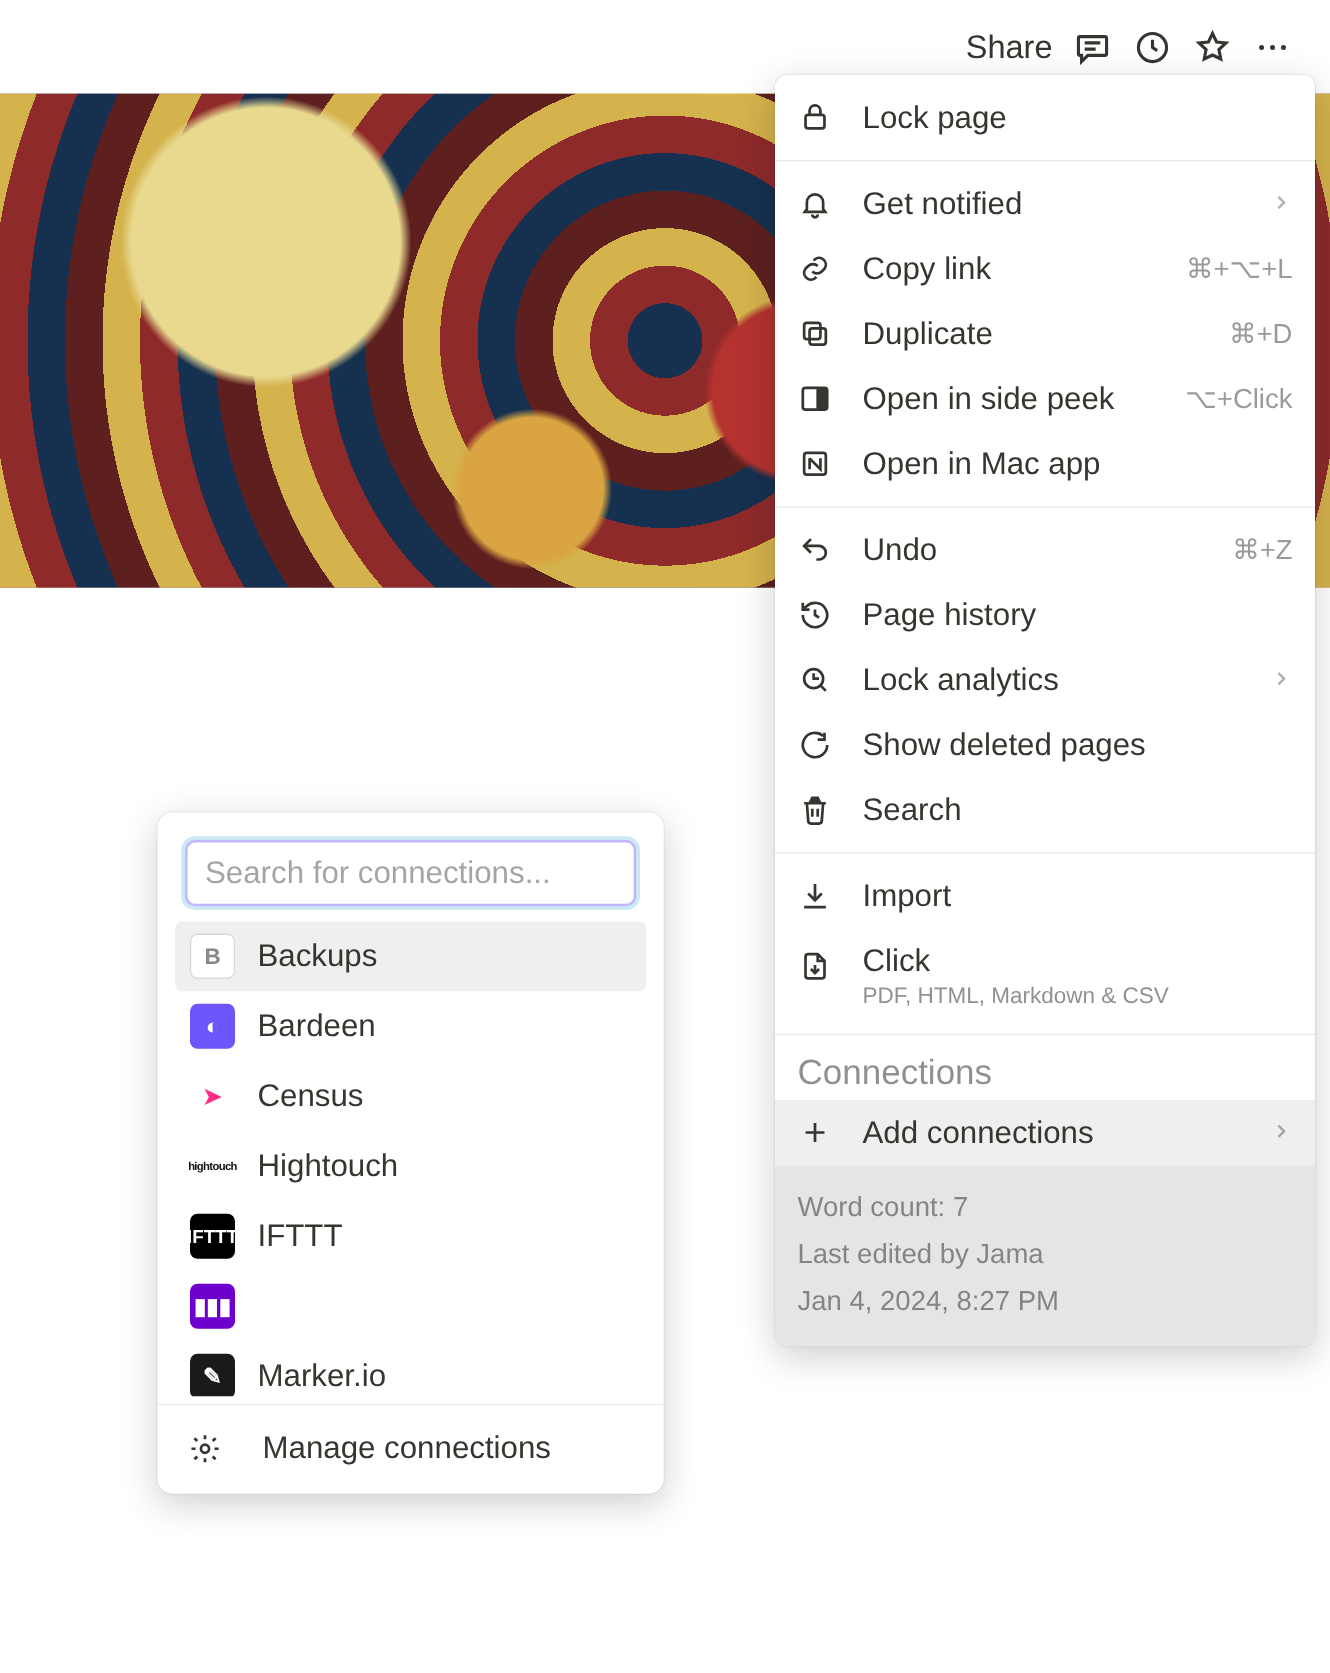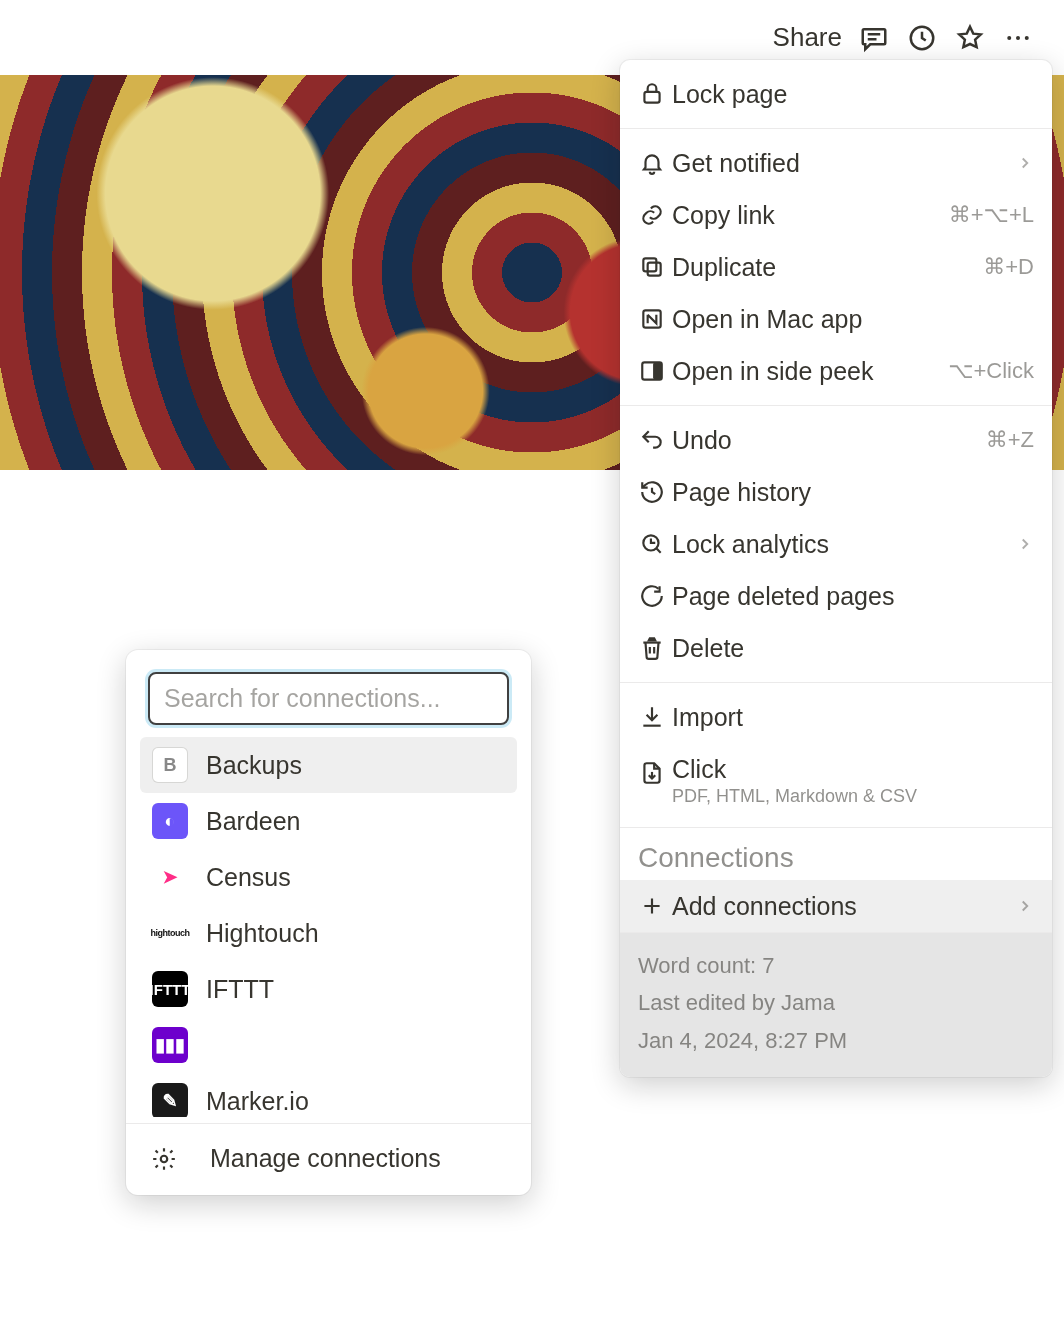--- a/index.html
+++ b/index.html
@@ -56,21 +56,21 @@
     box-shadow: 0 0 0 1px rgba(15,15,15,.05), 0 8px 30px rgba(15,15,15,.2);
     font-size: 25px;
     overflow: hidden;
   }
   .menu-section { padding: 8px 0; }
   .menu-divider { height: 1px; background: rgba(55,53,47,.1); }
   .menu-item {
     display: flex;
     align-items: center;
     padding: 10px 18px;
-    gap: 6px;
+    gap: 24px;
     cursor: pointer;
     min-height: 52px;
     position: relative;
   }
   .menu-item.highlighted { background: rgba(55,53,47,.08); }
   .menu-item .mi-icon { width: 28px; height: 28px; flex: 0 0 28px; display:flex; align-items:center; justify-content:center; }
   .menu-item .mi-icon svg { width: 26px; height: 26px; stroke: #37352f; fill: none; stroke-width: 2; }
   .menu-item .mi-label { flex: 1; }
   .menu-item .mi-shortcut { color: rgba(55,53,47,.5); font-size: 22px; }
   .menu-item .mi-chevron { color: rgba(55,53,47,.4); }
@@ -106,21 +106,21 @@
     font-size: 25px;
     overflow: hidden;
   }
   .search-wrap {
     padding: 12px;
   }
   .search-input {
     width: 100%;
     padding: 10px 14px;
     font-size: 25px;
-    border: 2px solid #404040;
+    border: 2px solid #c4b5fd;
     border-radius: 8px;
     outline: none;
     box-shadow: 0 0 0 3px rgba(46,170,220,.25);
     color: #37352f;
   }
   .search-input::placeholder { color: rgba(55,53,47,.45); }
 
   .conn-list { padding: 0 4px 0; max-height: 380px; overflow:hidden; }
   .conn-item {
     display:flex;
@@ -240,35 +240,35 @@
             <rect x="8" y="8" width="12" height="12" rx="2"></rect>
             <rect x="4" y="4" width="12" height="12" rx="2"></rect>
           </svg>
         </span>
       <span class="mi-label">Duplicate</span>
       <span class="mi-shortcut">⌘+D</span>
     </div>
     <div class="menu-item">
       <span class="mi-icon">
           <svg viewBox="0 0 24 24">
+            <rect x="3" y="4" width="18" height="16" rx="2"></rect>
+            <rect x="13" y="4" width="8" height="16" fill="#37352f" stroke="none" rx="2"></rect>
+          </svg>
+        </span>
+      <span class="mi-label">Open in side peek</span>
+      <span class="mi-shortcut">⌥+Click</span>
+    </div>
+    <div class="menu-item">
+      <span class="mi-icon">
+          <svg viewBox="0 0 24 24">
             <rect x="4" y="4" width="16" height="16" rx="2"></rect>
             <path d="M8 8v8M8 8l8 8V8"></path>
           </svg>
         </span>
       <span class="mi-label">Open in Mac app</span>
-    </div>
-    <div class="menu-item">
-      <span class="mi-icon">
-          <svg viewBox="0 0 24 24">
-            <rect x="3" y="4" width="18" height="16" rx="2"></rect>
-            <rect x="13" y="4" width="8" height="16" fill="#37352f" stroke="none" rx="2"></rect>
-          </svg>
-        </span>
-      <span class="mi-label">Open in side peek</span>
-      <span class="mi-shortcut">⌥+Click</span>
     </div>
   </div>
 
   <div class="menu-divider"></div>
 
   <div class="menu-section">
     <div class="menu-item">
       <span class="mi-icon">
           <svg viewBox="0 0 24 24">
             <path d="M9 14l-5-5 5-5"></path>
@@ -301,32 +301,32 @@
             <path d="M9 6l6 6-6 6" stroke="rgba(55,53,47,.4)" fill="none" stroke-width="2.5"></path>
           </svg></span>
     </div>
     <div class="menu-item">
       <span class="mi-icon">
           <svg viewBox="0 0 24 24">
             <path d="M21 12a9 9 0 1 1-3-6.7"></path>
             <path d="M19 3v5h-5"></path>
           </svg>
         </span>
-      <span class="mi-label">Page deleted pages</span>
+      <span class="mi-label">Show deleted pages</span>
     </div>
     <div class="menu-item">
       <span class="mi-icon">
           <svg viewBox="0 0 24 24">
             <path d="M4 7h16"></path>
             <path d="M10 3h4l1 2H9l1-2z"></path>
             <path d="M6 7l1 13a2 2 0 0 0 2 2h6a2 2 0 0 0 2-2l1-13"></path>
             <path d="M10 11v6M14 11v6"></path>
           </svg>
         </span>
-      <span class="mi-label">Delete</span>
+      <span class="mi-label">Search</span>
     </div>
   </div>
 
   <div class="menu-divider"></div>
 
   <div class="menu-section">
     <div class="menu-item">
       <span class="mi-icon">
           <svg viewBox="0 0 24 24">
             <path d="M12 3v12"></path>

